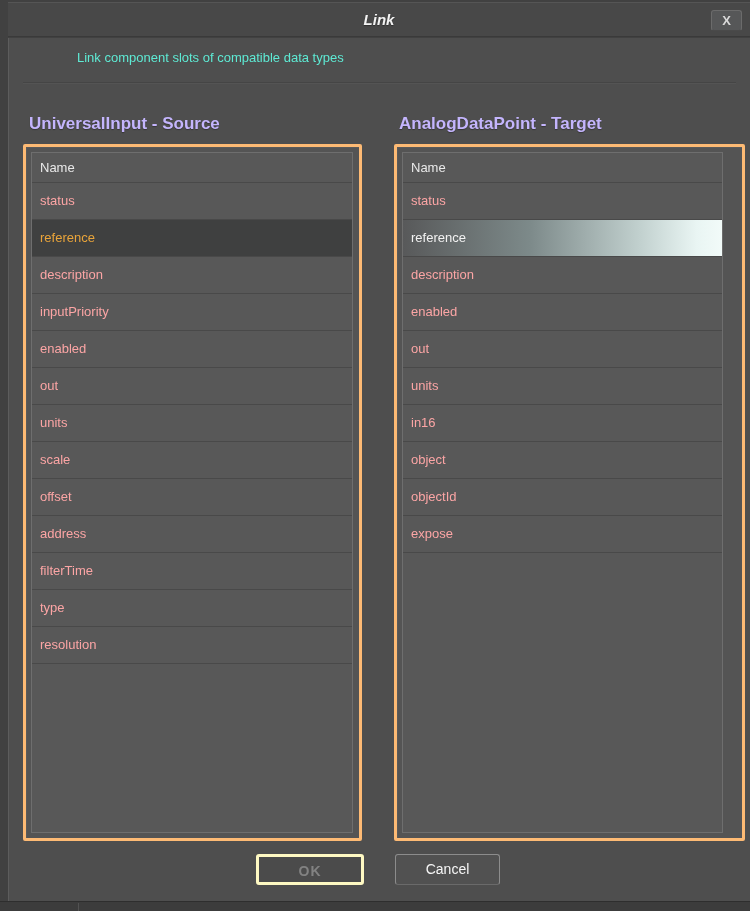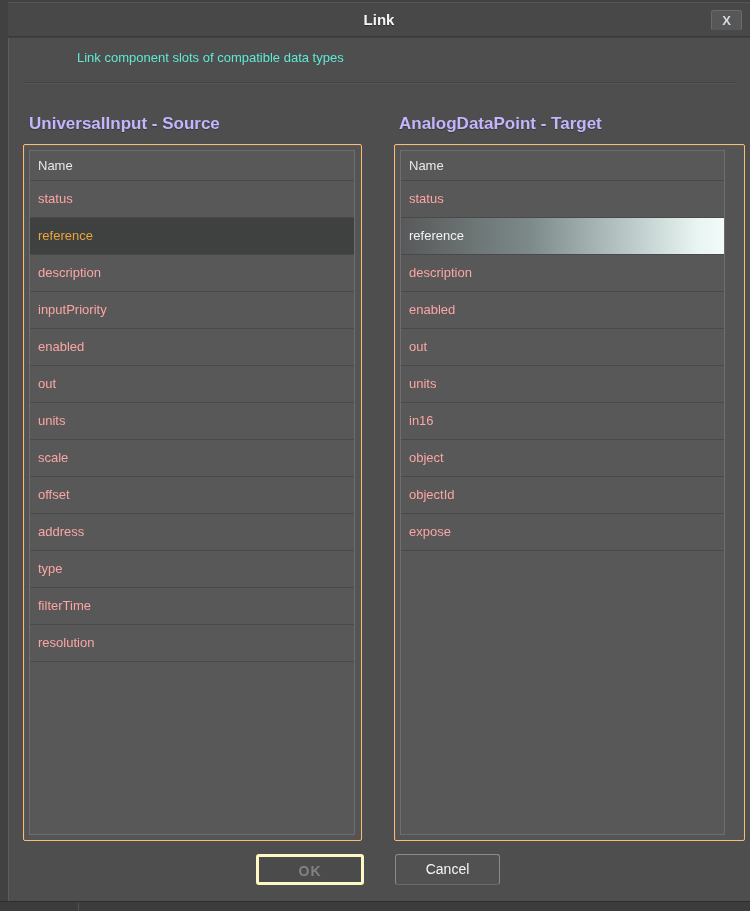--- a/index.html
+++ b/index.html
@@ -18,20 +18,21 @@
   .titlebar {
     position:absolute; top:0; left:0; right:0; height:35px;
     background:#484848;
     border-top:1px solid #555555;
     border-bottom:1px solid #3a3a3a;
   }
   .titlebar .title {
     text-align:center; line-height:33px;
     font-weight:bold; font-size:15px; color:#f4f4f4;
     text-shadow:0 1px 1px rgba(0,0,0,0.35);
+    font-style:italic;
   }
   .close-btn {
     position:absolute; right:8px; top:7px; width:31px; height:21px;
     background:#565758;
     border:1px solid #6b6b6b; border-bottom-color:#4a4a4a;
     border-radius:3px;
     color:#d9d9d9; font-weight:bold; font-size:13px;
     text-align:center; line-height:19px;
     cursor:default;
   }
@@ -57,21 +58,21 @@
     font-weight:bold; font-size:17px; color:#c4b5fd;
     text-shadow:0 1px 1px rgba(0,0,0,0.3);
   }
   .section-title.src { left:20px; }
   .section-title.tgt { left:390px; }
 
   
   .panel {
     position:absolute; top:106px; height:697px;
     background:#545454;
-    border:1px solid #fdba74;
+    border:3px solid #fdba74;
     border-radius:2px;
     box-shadow: inset 1px 1px 0 rgba(255,255,255,0.04);
   }
   .panel.src { left:14px;  width:339px; }
   .panel.tgt { left:385px; width:351px; }
 
   .slot-table {
     position:absolute; top:5px; bottom:5px;
     background:#585858;
     border:1px solid #6e6e6e;
@@ -160,22 +161,22 @@
             <div class="row">status</div>
             <div class="row selected">reference</div>
             <div class="row">description</div>
             <div class="row">inputPriority</div>
             <div class="row">enabled</div>
             <div class="row">out</div>
             <div class="row">units</div>
             <div class="row">scale</div>
             <div class="row">offset</div>
             <div class="row">address</div>
+            <div class="row">filterTime</div>
             <div class="row">type</div>
-            <div class="row">filterTime</div>
             <div class="row">resolution</div>
           </div>
       </div>
     </div>
 
     <div class="panel tgt">
       <div class="slot-table">
         <div class="col-header">Name</div>
         <div id="target-rows">
             <div class="row">status</div>

